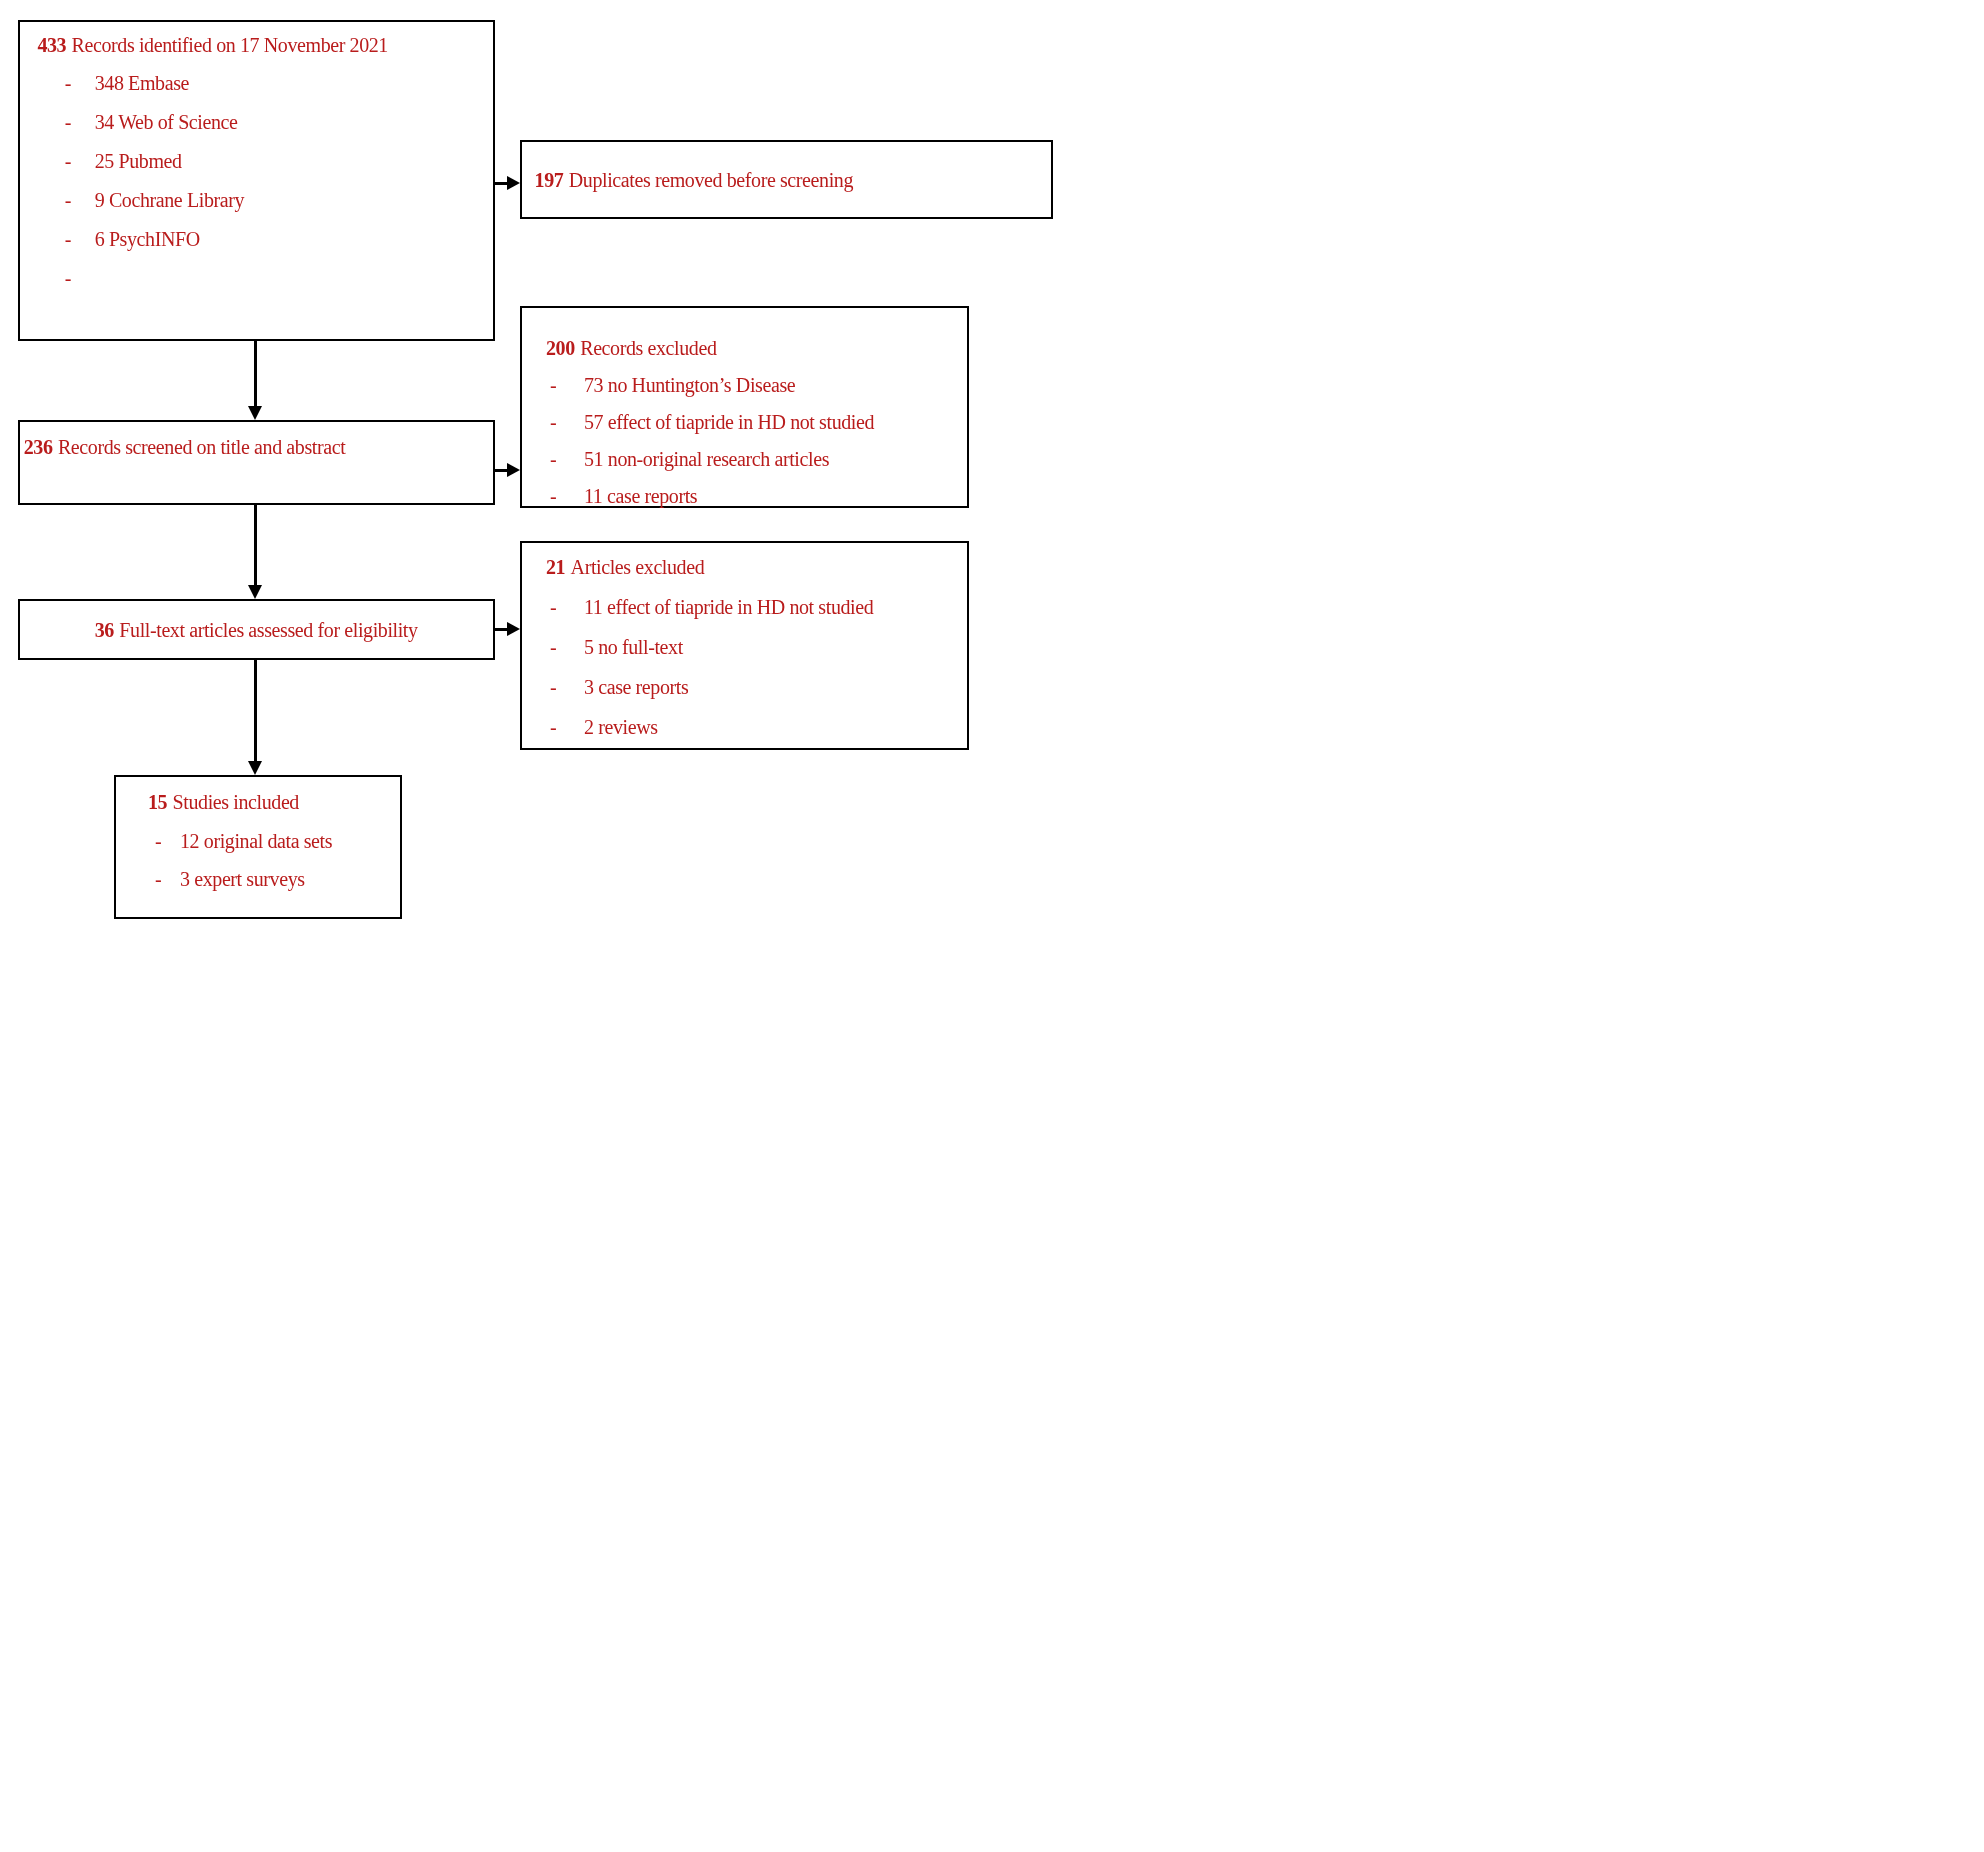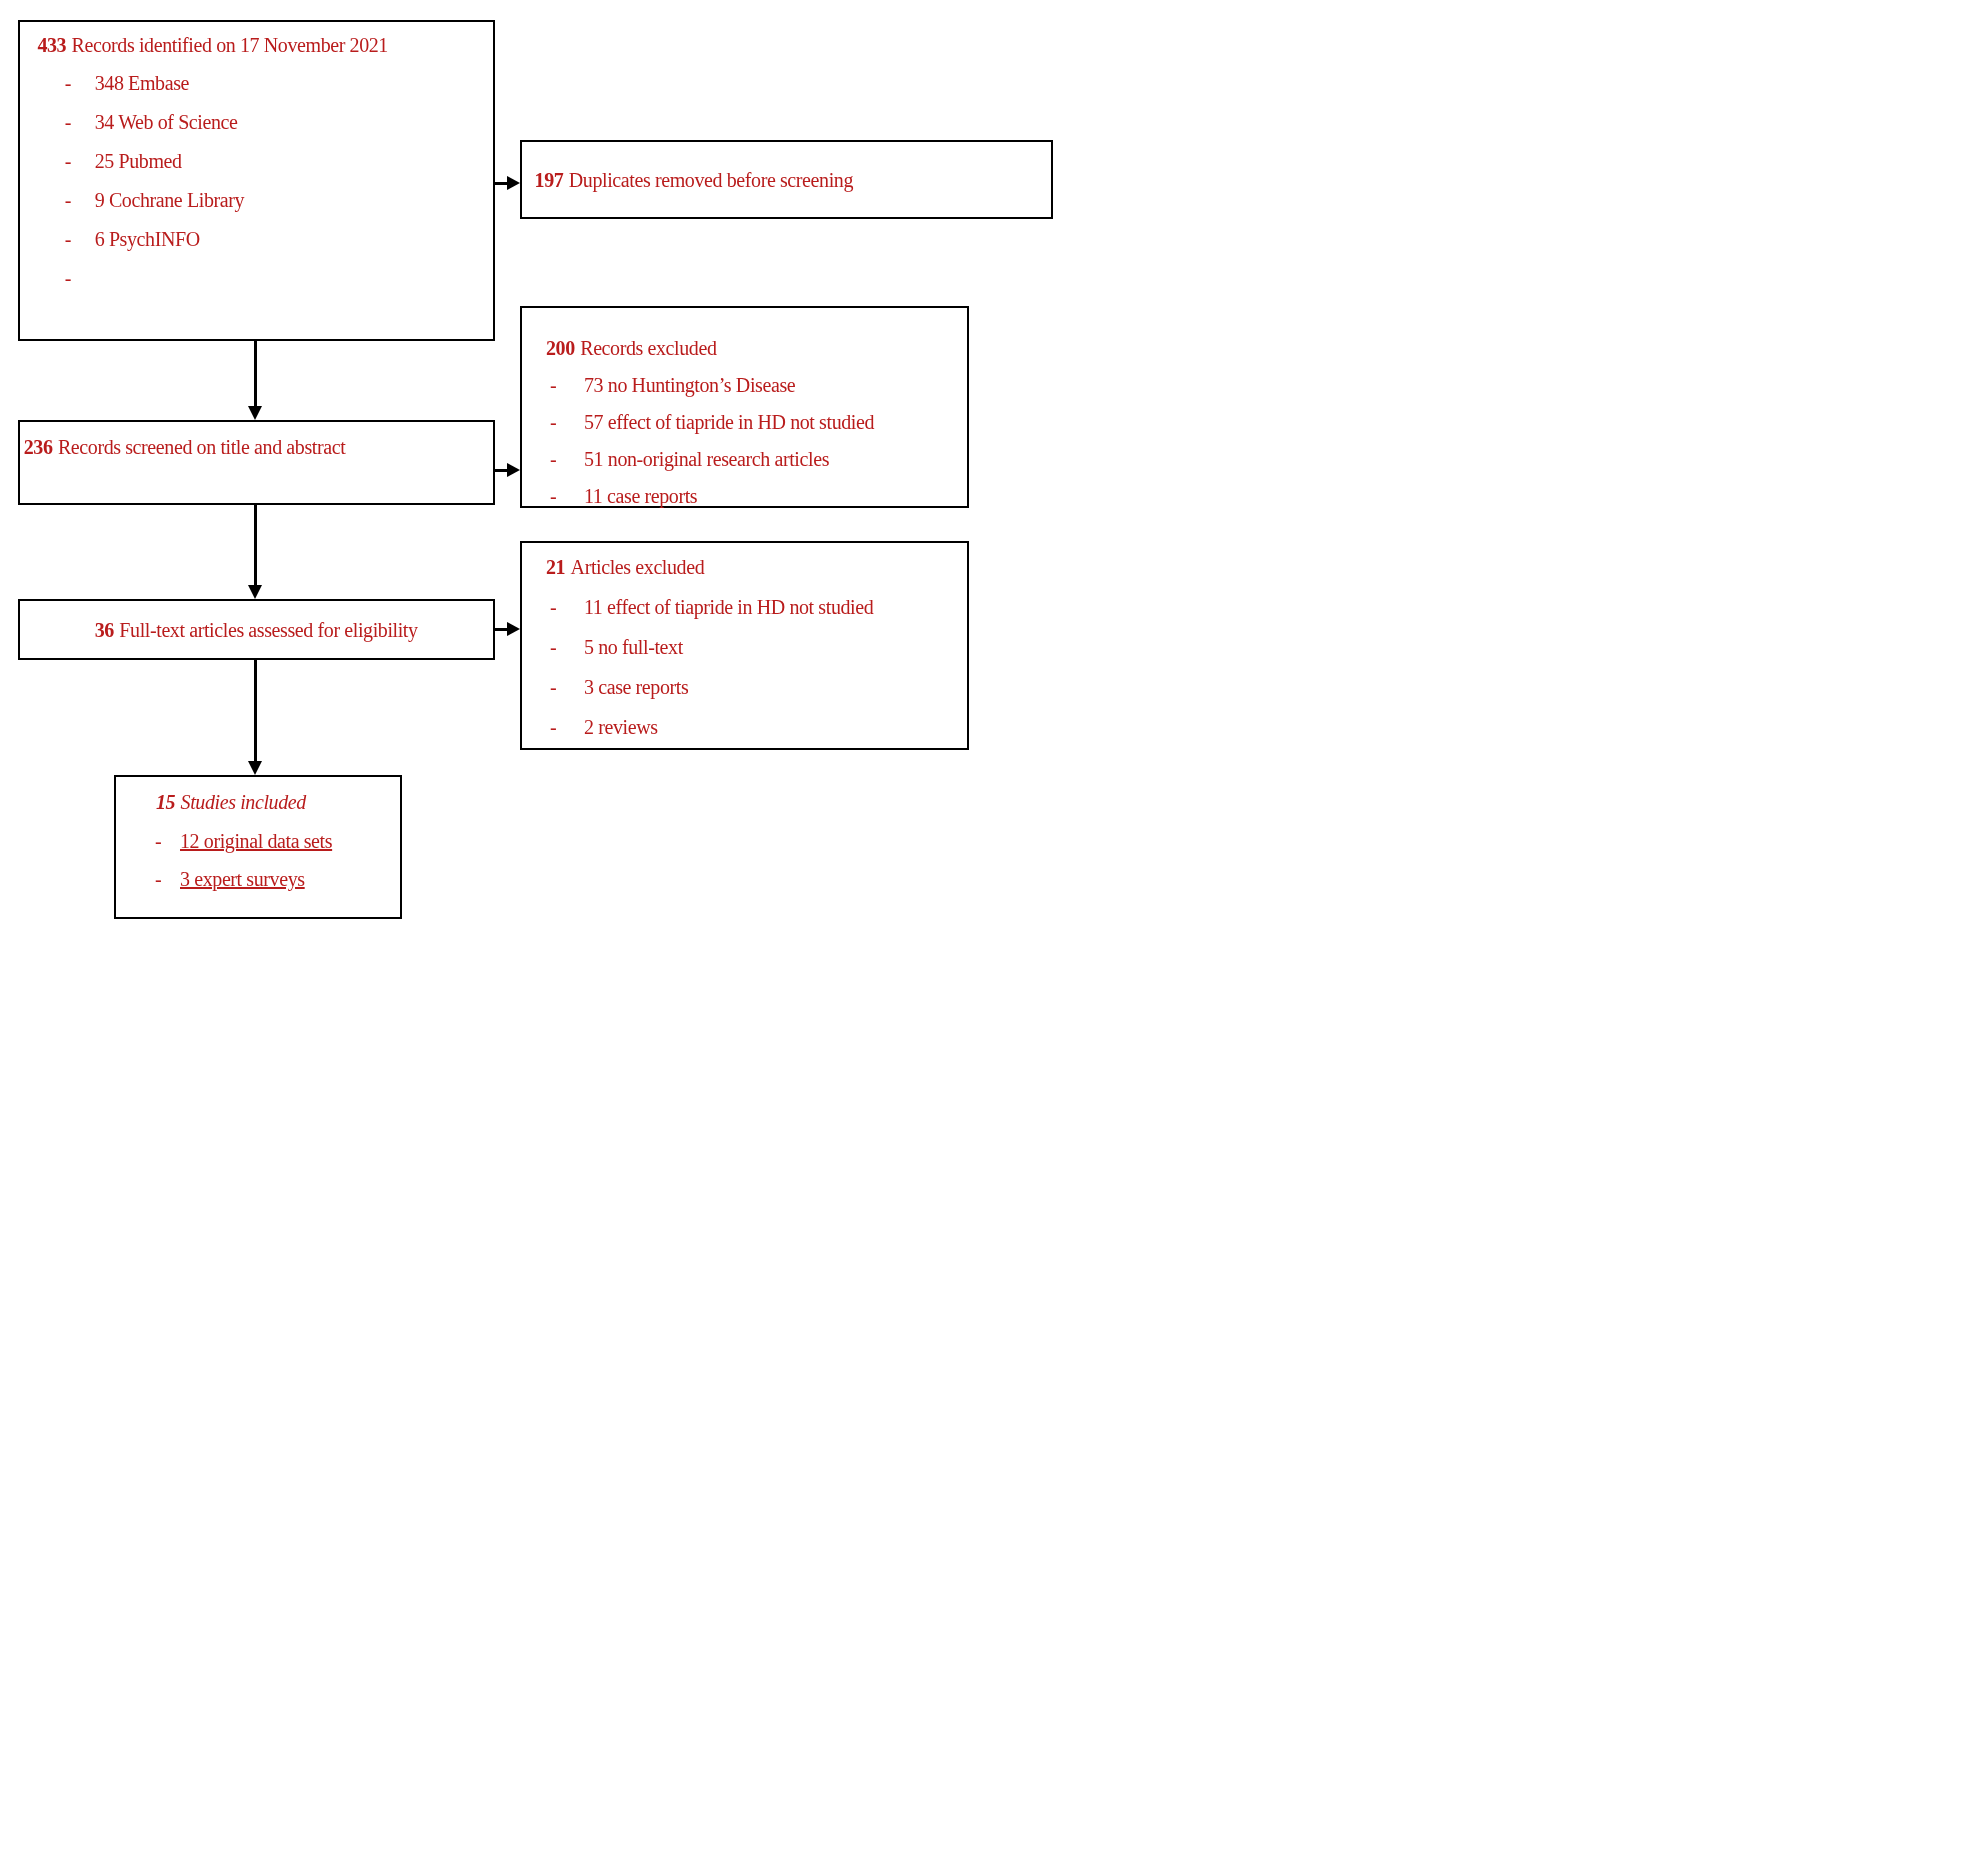--- a/index.html
+++ b/index.html
@@ -42,24 +42,24 @@
 
   
   .box-f { left:520px; top:541px; width:449px; height:209px; padding-top:4px; }
   .box-f .trow { line-height:40px; padding-left:24px; }
   .box-f .b-row { line-height:40px; }
   .box-f .dash { left:28px; }
   .box-f .btxt { margin-left:62px; }
 
   
   .box-g { left:114px; top:775px; width:288px; height:144px; padding-top:5px; }
-  .box-g .trow { line-height:40px; padding-left:40px;font-style:italic; }
+  .box-g .trow { line-height:40px; padding-left:32px; }
   .box-g .b-row { line-height:38px; }
   .box-g .dash { left:39px; }
-  .box-g .btxt { margin-left:64px;text-decoration:underline; }
+  .box-g .btxt { margin-left:64px; }
 
   
   .shaft-h { position:absolute; height:2.5px; background:#000; }
   .shaft-v { position:absolute; width:2.5px; background:#000; }
   .head-right { position:absolute; width:0; height:0;
     border-left:13px solid #000; border-top:7px solid transparent; border-bottom:7px solid transparent; }
   .head-down { position:absolute; width:0; height:0;
     border-top:14px solid #000; border-left:7px solid transparent; border-right:7px solid transparent; }
 </style>
 </head>

